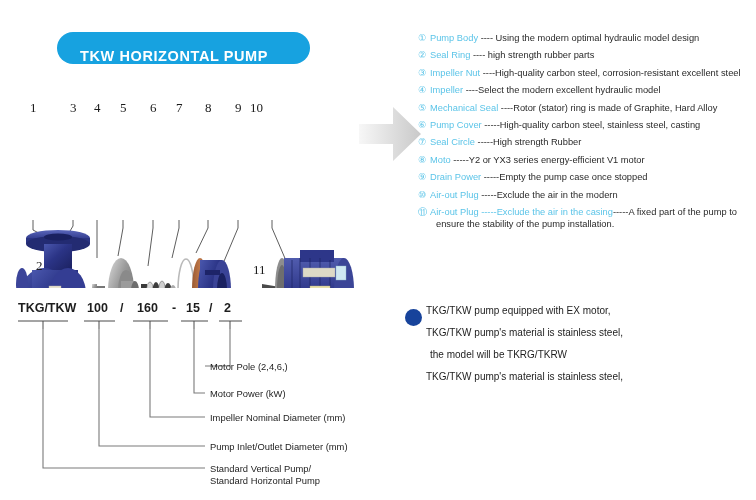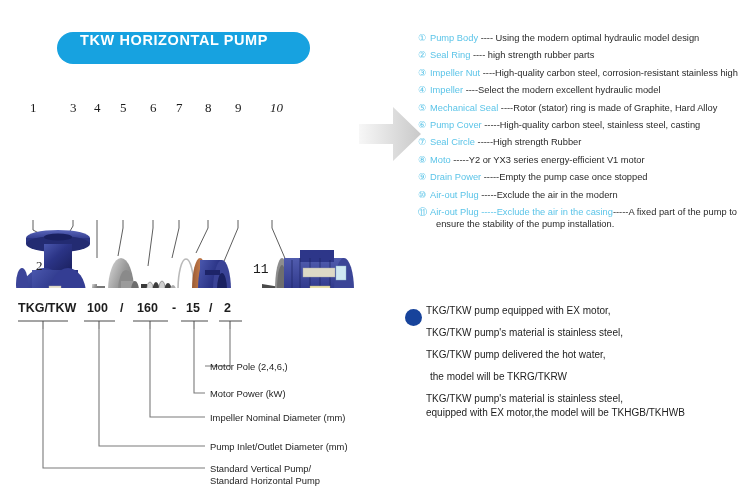--- a/index.html
+++ b/index.html
@@ -16,21 +16,21 @@
     background: #ffffff;
   }
 
   
   #title-banner {
     position: absolute;
     left: 57px; top: 32px;
     width: 253px; height: 32px;
     background: #17A2E0;
     border-radius: 16px;
-    display: flex; align-items: flex-start;
+    display: flex; align-items: flex-end;
   }
   #title-banner .title-text {
     color: #ffffff;
     font-size: 14.5px;
     font-weight: bold;
     letter-spacing: 0.6px;
     padding-left: 23px;
   }
 
   
@@ -280,22 +280,22 @@
 
     <div class="callout-num" style="left:30px;  top:2px;">1</div>
     <div class="callout-num" style="left:36px;  top:160px;">2</div>
     <div class="callout-num" style="left:70px;  top:2px;">3</div>
     <div class="callout-num" style="left:94px;  top:2px;">4</div>
     <div class="callout-num" style="left:120px; top:2px;">5</div>
     <div class="callout-num" style="left:150px; top:2px;">6</div>
     <div class="callout-num" style="left:176px; top:2px;">7</div>
     <div class="callout-num" style="left:205px; top:2px;">8</div>
     <div class="callout-num" style="left:235px; top:2px;">9</div>
-    <div class="callout-num" style="left:270px; top:2px;font-style:italic;">10</div>
-    <div class="callout-num" style="left:253px; top:164px;font-family:Liberation Mono, monospace;">11</div>
+    <div class="callout-num" style="left:250px; top:2px;">10</div>
+    <div class="callout-num" style="left:253px; top:164px;">11</div>
   </div>
 
   <div id="flow-arrow">
     <svg width="66" height="62" viewBox="0 0 66 62">
       <defs>
         <linearGradient id="arrGrad" x1="0" y1="0" x2="1" y2="0">
           <stop offset="0%" stop-color="#f7f7f7"></stop>
           <stop offset="100%" stop-color="#c9c9c9"></stop>
         </linearGradient>
       </defs>
@@ -315,21 +315,21 @@
     <div class="legend-row">
       <span class="legend-marker">②</span>
       <span class="legend-body">
         <span class="legend-label">Seal Ring</span><span class="legend-desc"> ---- high strength rubber parts</span>
       </span>
     </div>
 
     <div class="legend-row">
       <span class="legend-marker">③</span>
       <span class="legend-body">
-        <span class="legend-label">Impeller Nut</span><span class="legend-desc"> ----High-quality carbon steel, corrosion-resistant stainless high</span>
+        <span class="legend-label">Impeller Nut</span><span class="legend-desc"> ----High-quality carbon steel, corrosion-resistant excellent steel</span>
       </span>
     </div>
 
     <div class="legend-row">
       <span class="legend-marker">④</span>
       <span class="legend-body">
         <span class="legend-label"> Impeller</span><span class="legend-desc"> ----Select the modern excellent hydraulic model</span>
       </span>
     </div>
 
@@ -430,20 +430,18 @@
       <text x="210" y="176" font-family="Liberation Sans, sans-serif" font-size="9.4" fill="#1d1d1d">Standard Vertical  Pump/</text>
       <text x="210" y="188" font-family="Liberation Sans, sans-serif" font-size="9.4" fill="#1d1d1d">Standard  Horizontal Pump</text>
     </svg>
   </div>
 
   <div id="notes">
     <div id="notes-bullet"></div>
     <div id="notes-lines">
       <div class="note-line">TKG/TKW pump equipped with EX motor,</div>
       <div class="note-line">TKG/TKW pump's material is stainless steel,</div>
-      <div class="note-line">TKG/TKW pump delivered the hot water,</div>
       <div class="note-line indent">the model will be TKRG/TKRW</div>
       <div class="note-line tight">TKG/TKW pump's material is stainless steel,</div>
-      <div class="note-line">equipped with EX motor,the model will be TKHGB/TKHWB</div>
     </div>
   </div>
 
 </div>
 
 </body></html>

